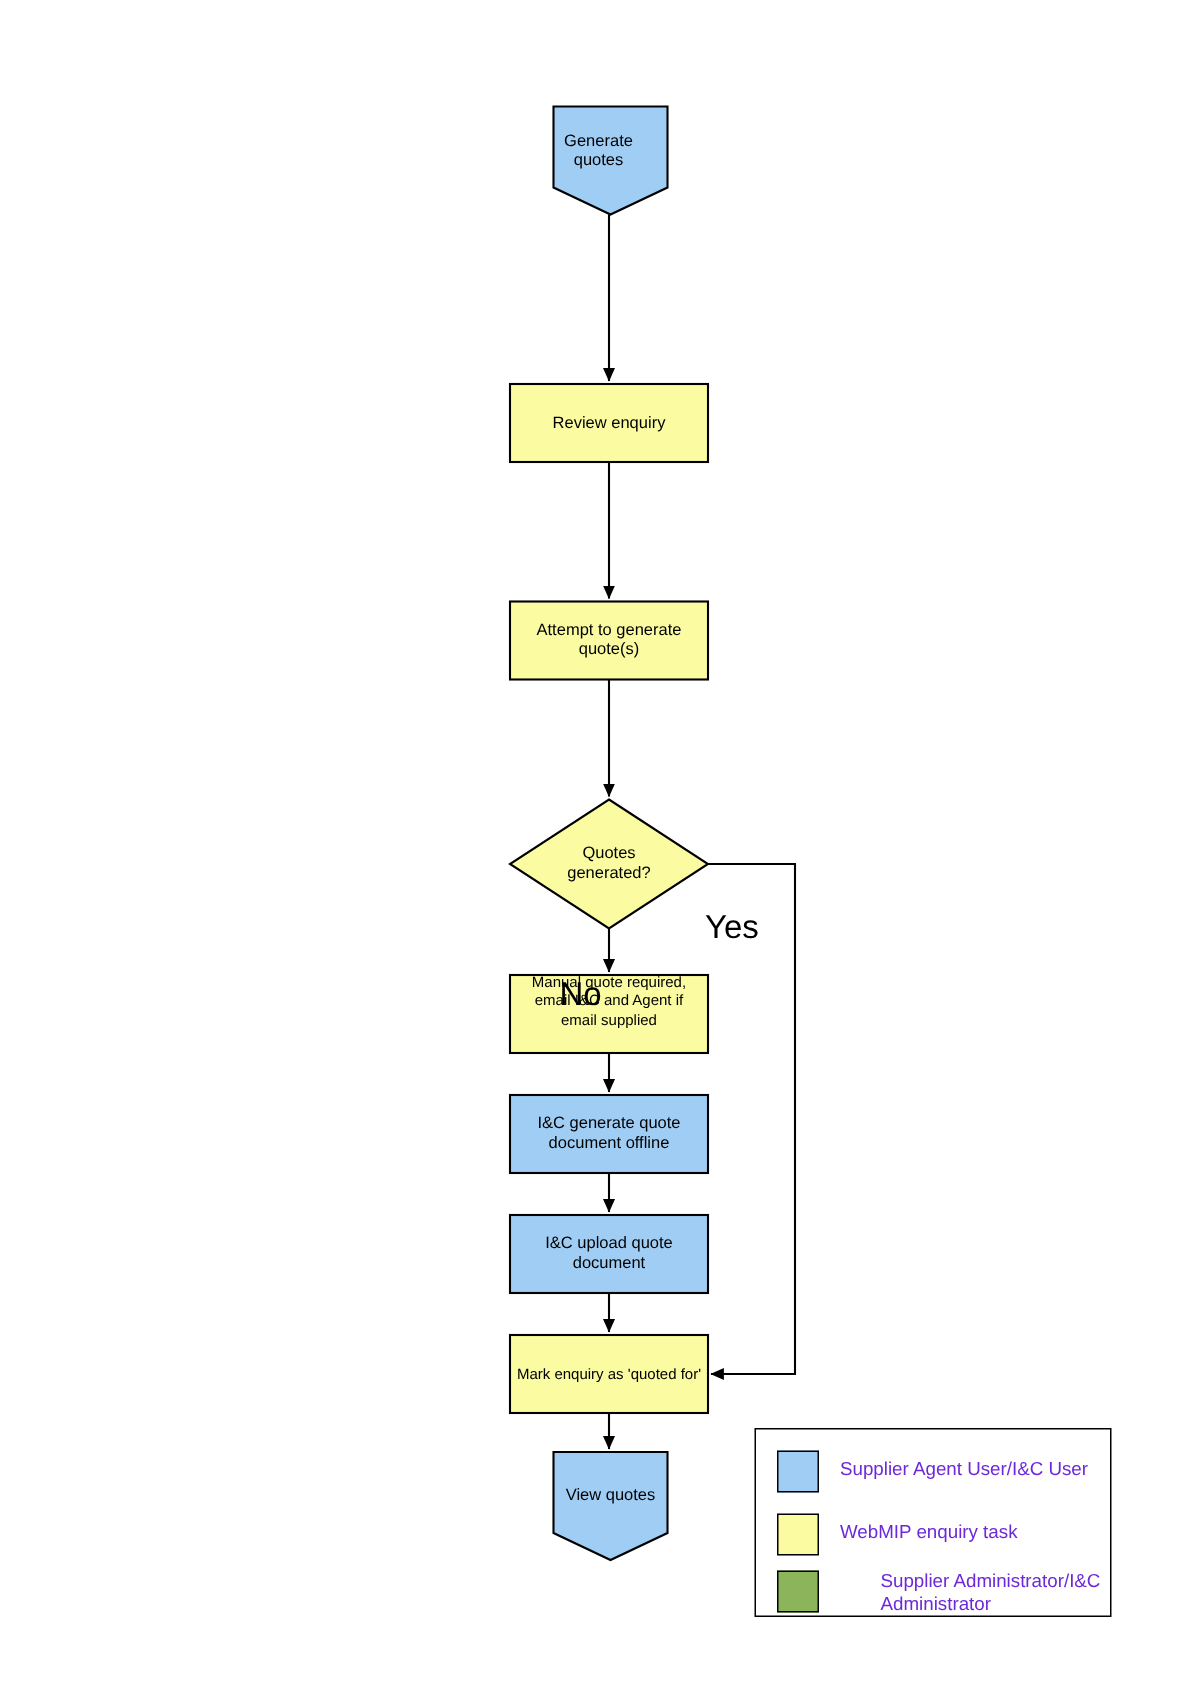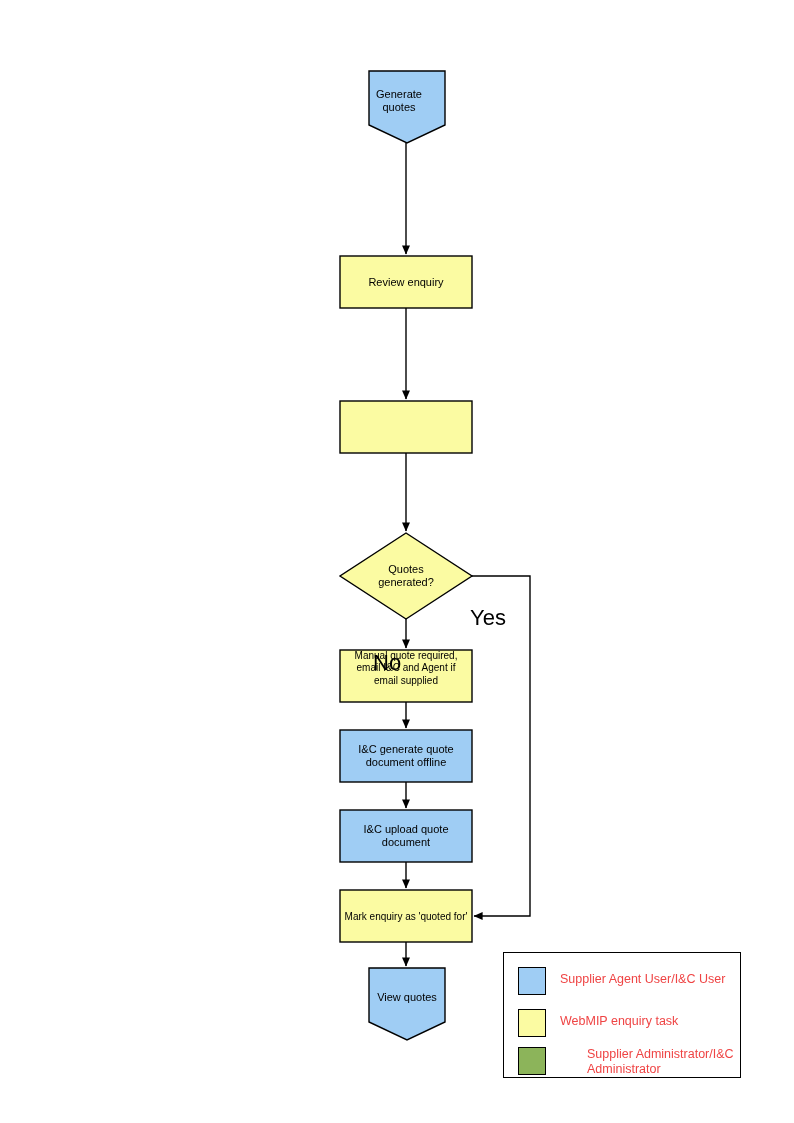--- a/index.html
+++ b/index.html
@@ -66,21 +66,21 @@
     width: 28px;
     height: 28px;
     border: 1px solid #000000;
     box-sizing: border-box;
     flex: 0 0 auto;
   }
   .legend-text {
     margin-left: 14px;
     font-size: 12.5px;
     line-height: 15px;
-    color: #ef4444;
+    color: #6d28d9;
     white-space: pre-line;
     padding-top: 5px;
   }
 </style>
 </head>
 <body>
 
 <div id="canvas">
 
   <svg class="svg-layer" viewBox="0 0 794 1123" xmlns="http://www.w3.org/2000/svg">
@@ -119,20 +119,22 @@
     <rect x="340" y="890" width="132" height="52" fill="#FBFBA2" stroke="#000000" stroke-width="1.4"></rect>
 
     <polygon points="369,968 445,968 445,1022 407,1040 369,1022" fill="#9FCDF4" stroke="#000000" stroke-width="1.4"></polygon>
   </svg>
 
   <div class="node-label" style="left:369px; top:71px; width:60px; height:60px;">Generate
 quotes</div>
 
   <div class="node-label" style="left:340px; top:256px; width:132px; height:52px;">Review enquiry</div>
 
+  <div class="node-label" style="left:340px; top:401px; width:132px; height:52px;">Attempt to generate
+quote(s)</div>
 
   <div class="node-label" style="left:356px; top:533px; width:100px; height:86px;">Quotes
 generated?</div>
 
   <div class="node-label" style="left:340px; top:650px; width:132px; height:37px; font-size:10px; line-height:12.5px;">Manual quote required,
 email I&amp;C and Agent if
 email supplied</div>
 
   <div class="node-label" style="left:340px; top:730px; width:132px; height:52px;border-radius:24px;">I&amp;C generate quote
 document offline</div>

